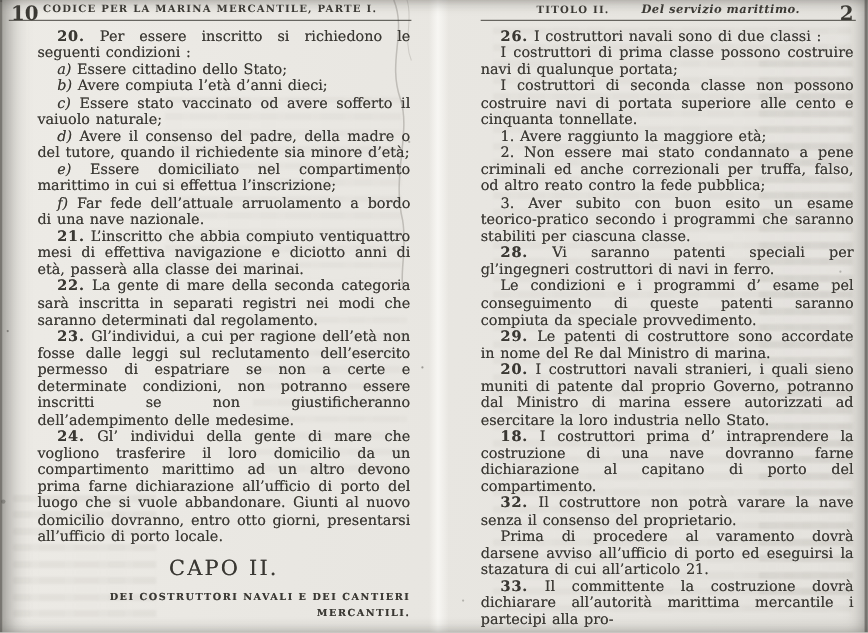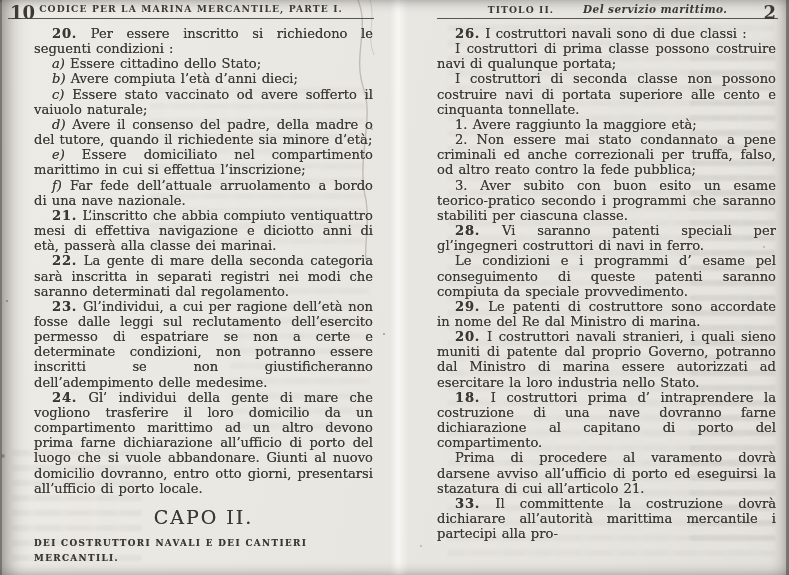--- a/index.html
+++ b/index.html
@@ -57,21 +57,21 @@
 
   .page-body{padding-top:7px;font-size:13.1px;line-height:15.15px;text-align:justify;}
   .page-left .page-body{margin-left:26px;width:339px;}
   .page-right .page-body{width:339px;}
 
   .para{margin:0;text-indent:18px;word-spacing:1px;text-shadow:0 0 .4px rgba(58,56,51,.7);}
   .artnum{font-weight:bold;letter-spacing:.8px;}
   .itemletter{font-style:italic;}
   .chapter{margin:14px 0 11px;text-align:center;text-indent:0;font-size:19px;
     letter-spacing:2px;font-weight:normal;text-shadow:0 0 .4px rgba(58,56,51,.7);}
-  .chapter-sub{margin:0 0 13px;text-align:left;text-indent:0;font-size:8.8px;
+  .chapter-sub{margin:0 0 13px;text-align:right;text-indent:0;font-size:8.8px;
     letter-spacing:1.4px;font-weight:bold;text-shadow:0 0 .3px rgba(58,56,51,.6);}
 </style>
 </head>
 <body>
 
 <div class="scan">
 
   <div class="ghost" style="left:150px;top:88px;width:215px;height:165px;"></div>
   <div class="ghost dense" style="left:12px;top:450px;width:130px;height:112px;"></div>
   <div class="ghost" style="left:230px;top:288px;width:140px;height:150px;"></div>
@@ -124,18 +124,19 @@
         <p class="para plain">I costruttori di prima classe possono costruire navi di qualunque portata;</p>
         <p class="para plain">I costruttori di seconda classe non possono costruire navi di portata superiore alle cento e cinquanta tonnellate.</p>
         <p class="para subitem"><span class="subnum">1.</span> Avere raggiunto la maggiore età;</p>
         <p class="para subitem"><span class="subnum">2.</span> Non essere mai stato condannato a pene criminali ed anche correzionali per truffa, falso, od altro reato contro la fede pubblica;</p>
         <p class="para subitem"><span class="subnum">3.</span> Aver subito con buon esito un esame teorico-pratico secondo i programmi che saranno stabiliti per ciascuna classe.</p>
         <p class="para article"><span class="artnum">28.</span> Vi saranno patenti speciali per gl’ingegneri costruttori di navi in ferro.</p>
         <p class="para plain">Le condizioni e i programmi d’ esame pel conseguimento di queste patenti saranno compiuta da speciale provvedimento.</p>
         <p class="para article"><span class="artnum">29.</span> Le patenti di costruttore sono accordate in nome del Re dal Ministro di marina.</p>
         <p class="para article"><span class="artnum">20.</span> I costruttori navali stranieri, i quali sieno muniti di patente dal proprio Governo, potranno dal Ministro di marina essere autorizzati ad esercitare la loro industria nello Stato.</p>
         <p class="para article"><span class="artnum">18.</span> I costruttori prima d’ intraprendere la costruzione di una nave dovranno farne dichiarazione al capitano di porto del compartimento.</p>
+        <p class="para article"><span class="artnum">32.</span> Il costruttore non potrà varare la nave senza il consenso del proprietario.</p>
         <p class="para plain">Prima di procedere al varamento dovrà darsene avviso all’ufficio di porto ed eseguirsi la stazatura di cui all’articolo 21.</p>
         <p class="para article"><span class="artnum">33.</span> Il committente la costruzione dovrà dichiarare all’autorità marittima mercantile i partecipi alla pro-</p>
       </div>
   </div>
 
 </div>
 
 </body></html>

